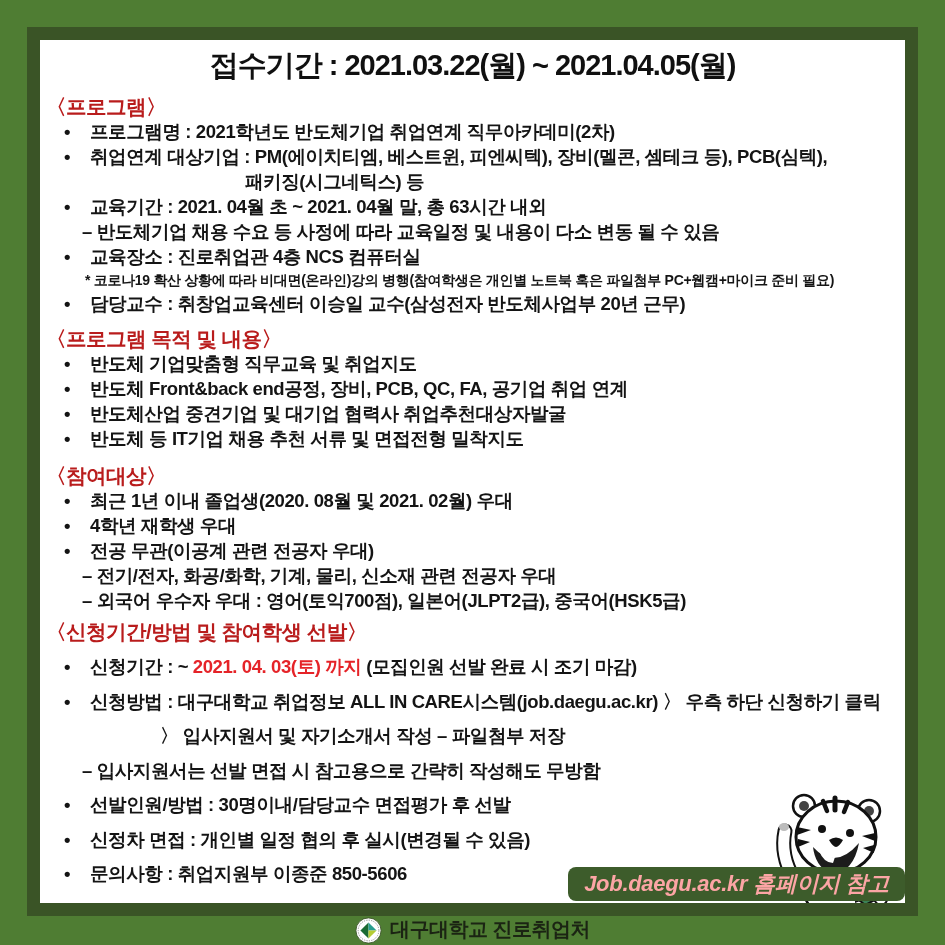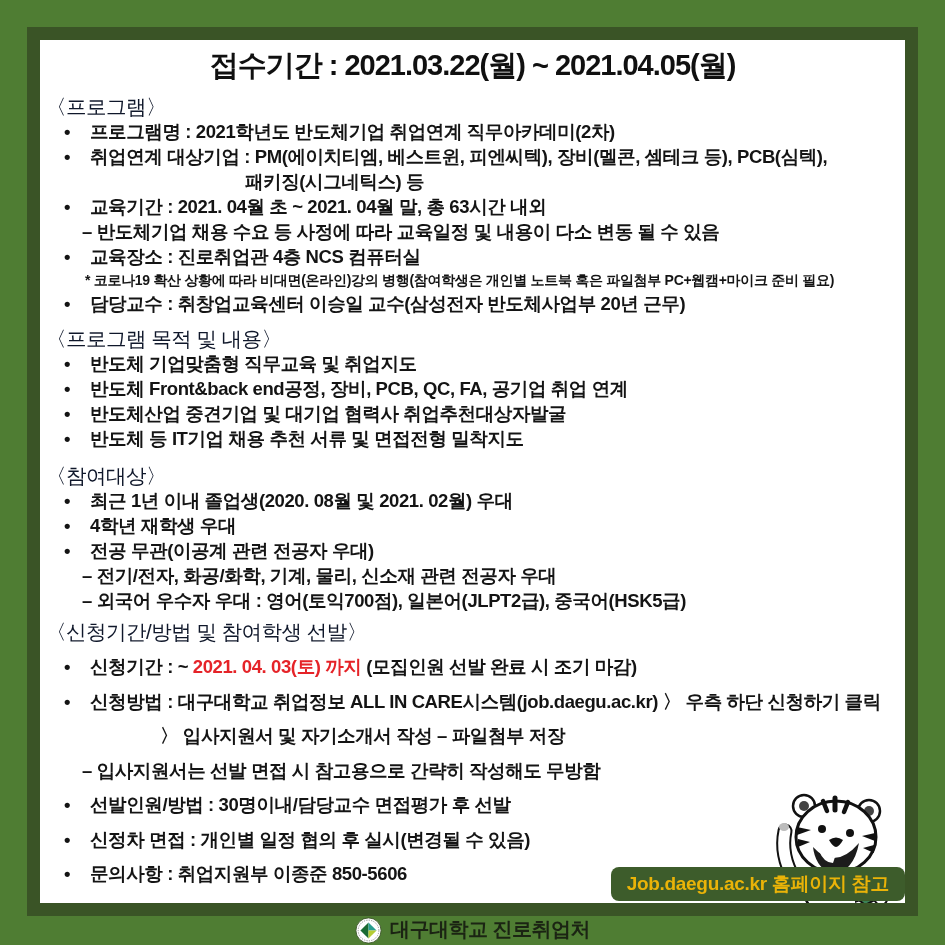--- a/index.html
+++ b/index.html
@@ -10,35 +10,35 @@
   .title-band{margin:45px 25px 0 25px;width:815px;height:52px;background:#4f7d33;
               display:flex;align-items:center;justify-content:center;}
   .title-band span{color:#ffffff;font-size:33px;font-weight:800;letter-spacing:-1px;white-space:nowrap;}
   .period{margin-top:6px;height:38px;text-align:center;font-size:29px;font-weight:900;
           color:#101010;letter-spacing:-1px;white-space:nowrap;}
   .sec{padding-left:6px;}
   .sec-program{margin-top:10px;}
   .sec-purpose{margin-top:10px;}
   .sec-target{margin-top:12px;}
   .sec-apply{margin-top:6px;}
-  .heading{font-size:20.5px;line-height:25px;font-weight:400;color:#0f172a;
+  .heading{font-size:20.5px;line-height:25px;font-weight:700;color:#b91c1c;
            letter-spacing:-0.5px;white-space:nowrap;}
   .line{position:relative;font-size:18.5px;line-height:25px;font-weight:600;color:#141414;
         letter-spacing:-0.4px;white-space:nowrap;}
   .sec-apply .line{line-height:22.5px;margin-top:12px;}
   .li{padding-left:44px;}
   .li::before{content:"\2022";position:absolute;left:18px;color:#141414;}
   .sub{padding-left:36px;}
   .ind-a{padding-left:199px;}
   .ind-b{padding-left:114px;}
   .note{padding-left:39px;font-size:14px;line-height:22px;letter-spacing:-0.3px;font-weight:600;}
   .red{color:#e52328;}
   .badge{position:absolute;right:0;bottom:2px;height:34px;z-index:2;background:#3d5c2b;
          border-radius:8px;display:flex;align-items:center;padding:0 16px;}
-  .badge span{color:#eab308;font-size:19px;font-weight:700;letter-spacing:-0.3px;white-space:nowrap;}
+  .badge span{color:#fca5a5;font-size:22px;font-weight:700;letter-spacing:-0.3px;white-space:nowrap;font-style:italic;}
   .mascot{position:absolute;right:8px;bottom:-2px;z-index:1;}
   .footer{position:absolute;left:0;right:0;bottom:0;height:29px;display:flex;
           align-items:center;justify-content:center;gap:8px;}
   .footer .org{color:#1b2413;font-size:20px;font-weight:800;letter-spacing:-0.5px;
                padding-bottom:2px;white-space:nowrap;}
   .logo{margin-bottom:1px;}
 </style>
 </head>
 <body>
 

